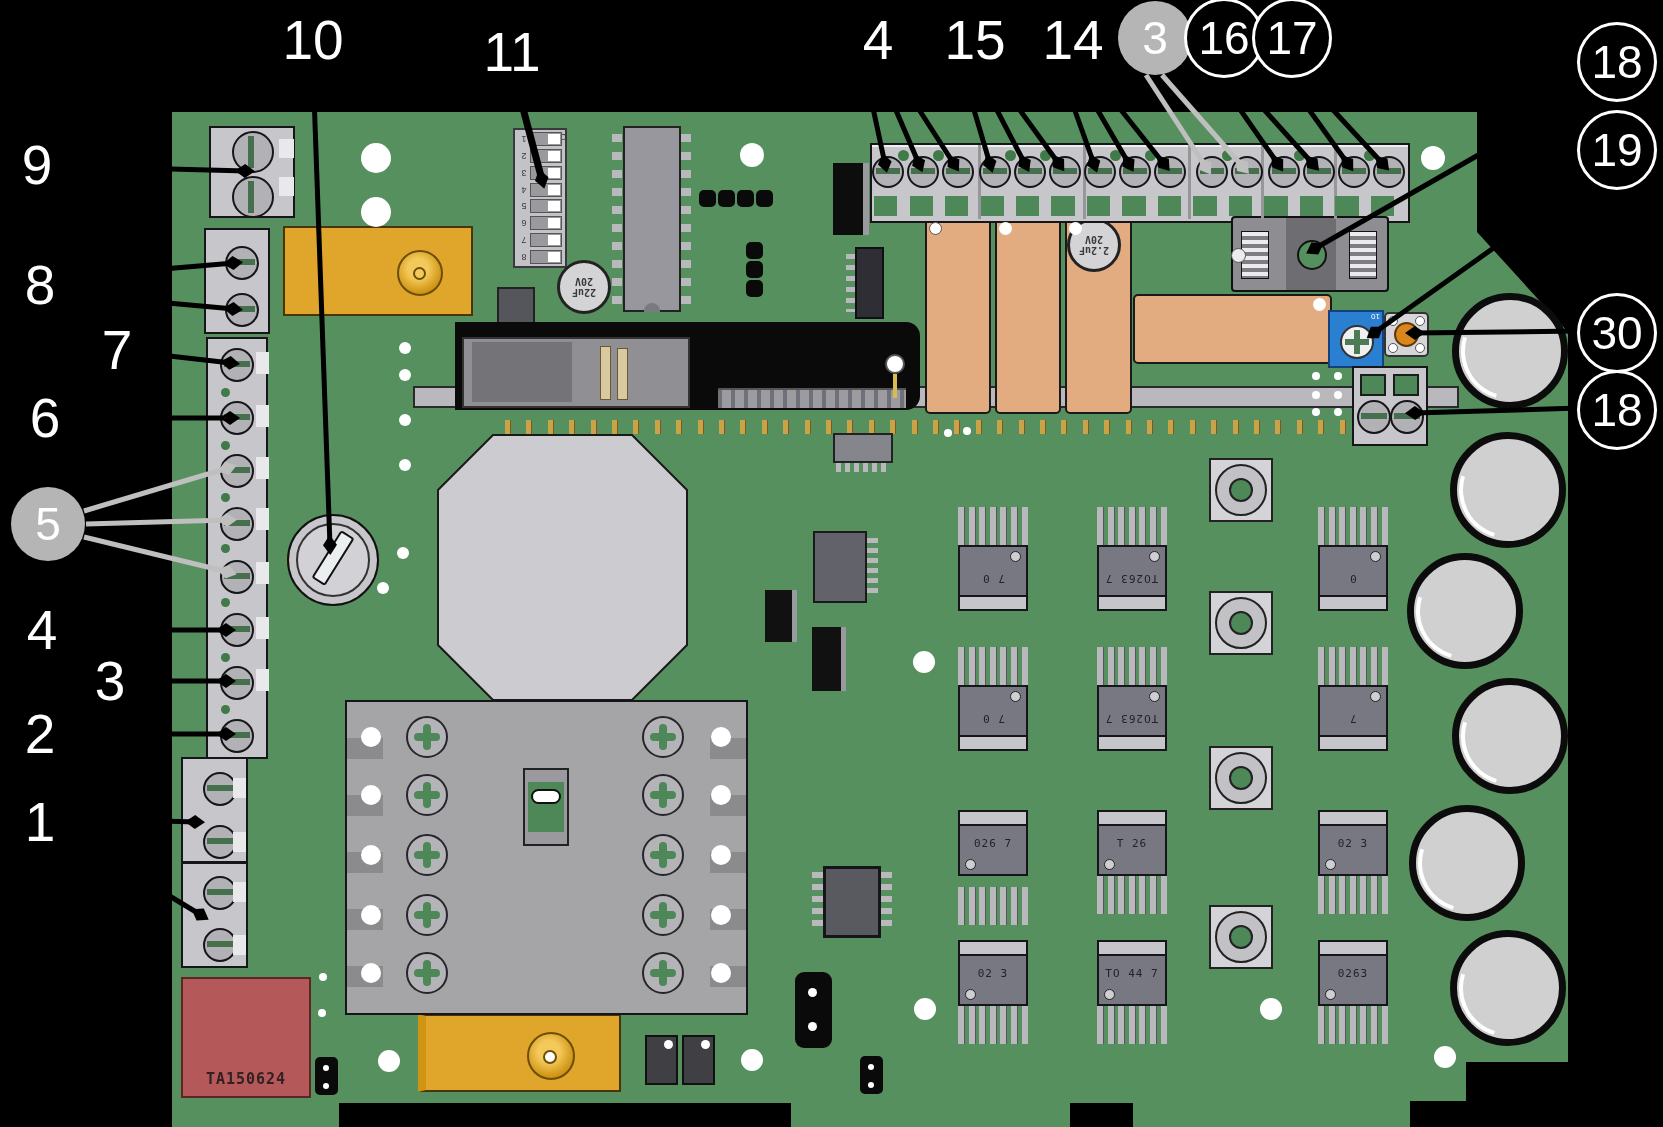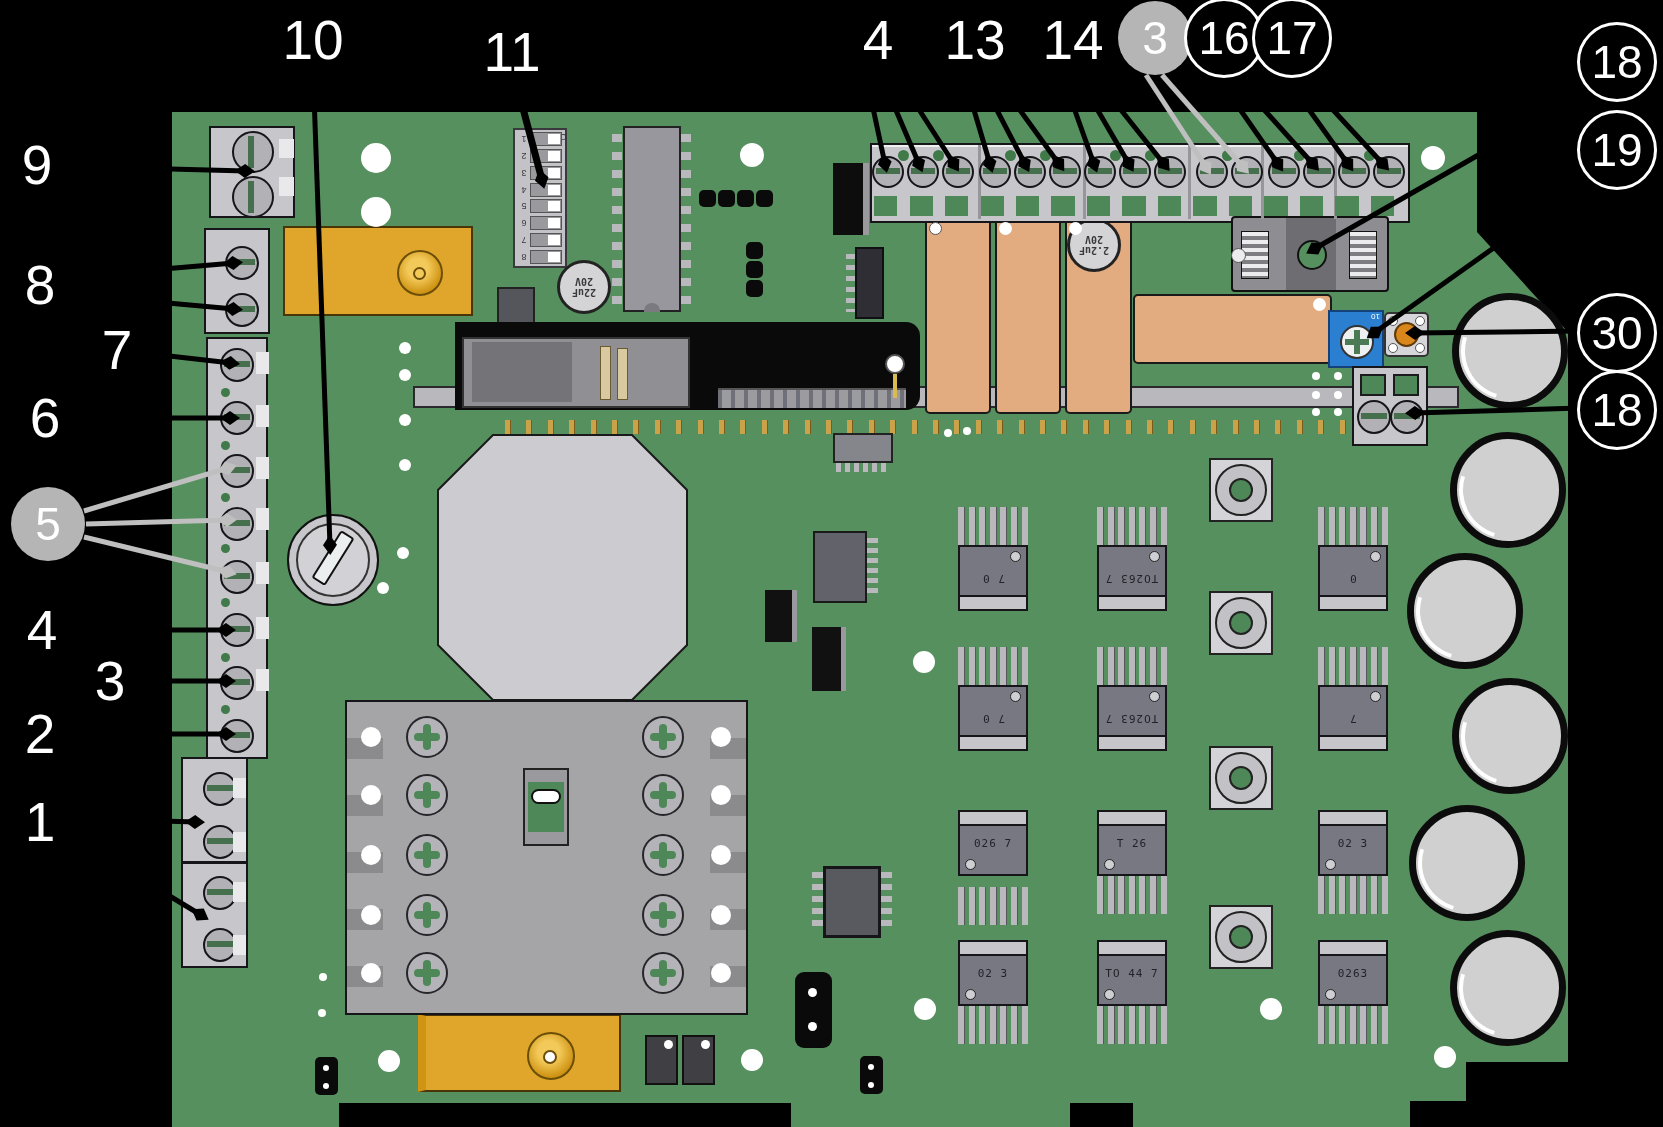--- a/index.html
+++ b/index.html
@@ -174,20 +174,23 @@
   <div class="abs tblock" style="left:181px;top:757px;width:67px;height:106px;padding:13px 0 0 20px;">
     <div class="screw"></div>
     <div class="screw" style="margin-top:19px;"></div>
   </div>
   <div class="abs tblock" style="left:181px;top:862px;width:67px;height:106px;padding:12px 0 0 20px;">
     <div class="screw"></div>
     <div class="screw" style="margin-top:18px;"></div>
   </div>
   <div class="abs sidetabs" style="left:233px;top:778px;width:13px;height:20px;box-shadow:0 54px #e9e9ec,0 104px #e9e9ec,0 157px #e9e9ec;"></div>
 
+  <div class="abs" style="left:181px;top:977px;width:130px;height:121px;background:#b4585a;border:2px solid #5d2626;z-index:5;box-sizing:border-box;">
+    <div class="smtext" style="position:absolute;bottom:8px;left:0;right:0;text-align:center;font-size:15px;letter-spacing:1px;">TA150624</div>
+  </div>
 
   <div class="abs" style="left:283px;top:226px;width:190px;height:90px;background:#dfa62b;border:2px solid #4a3508;z-index:5;box-sizing:border-box;">
     <div style="position:absolute;right:28px;top:22px;width:42px;height:42px;border-radius:50%;border:2px solid #6b4e08;background:radial-gradient(circle at 45% 40%, #f3c959 0 30%, #cf9414 70%);"></div>
     <div style="position:absolute;right:45px;top:39px;width:9px;height:9px;border-radius:50%;border:2px solid #6b4e08;"></div>
   </div>
   <div class="abs" style="left:418px;top:1014px;width:203px;height:78px;background:#dfa62b;border:2px solid #4a3508;z-index:6;box-sizing:border-box;border-left:8px solid #cf9414;">
     <div style="position:absolute;right:44px;top:16px;width:44px;height:44px;border-radius:50%;border:2px solid #6b4e08;background:radial-gradient(circle at 45% 40%, #f3c959 0 30%, #cf9414 70%);"></div>
     <div style="position:absolute;right:62px;top:34px;width:10px;height:10px;border-radius:50%;border:2px solid #6b4e08;background:#fff;"></div>
   </div>
 
@@ -577,21 +580,21 @@
   <div class="lbl" style="left:110px;top:681px;">3</div>
   <div class="lbl" style="left:42px;top:630px;">4</div>
   <div class="circ gray" style="left:48px;top:524px;">5</div>
   <div class="lbl" style="left:45px;top:418px;">6</div>
   <div class="lbl" style="left:117px;top:350px;">7</div>
   <div class="lbl" style="left:40px;top:285px;">8</div>
   <div class="lbl" style="left:37px;top:165px;">9</div>
   <div class="lbl" style="left:313px;top:40px;">10</div>
   <div class="lbl" style="left:512px;top:40px;margin-top:12px;">11</div>
   <div class="lbl" style="left:878px;top:40px;">4</div>
-  <div class="lbl" style="left:975px;top:40px;">13</div>
+  <div class="lbl" style="left:975px;top:40px;">15</div>
   <div class="lbl" style="left:1073px;top:40px;">14</div>
   <div class="circ gray" style="left:1155px;top:38px;">3</div>
   <div class="circ black" style="left:1224px;top:38px;">16</div>
   <div class="circ black" style="left:1292px;top:38px;">17</div>
   <div class="circ black" style="left:1617px;top:62px;">18</div>
   <div class="circ black" style="left:1617px;top:150px;">19</div>
   <div class="circ black" style="left:1617px;top:333px;">30</div>
   <div class="circ black" style="left:1617px;top:410px;">18</div>
 
 </div>

